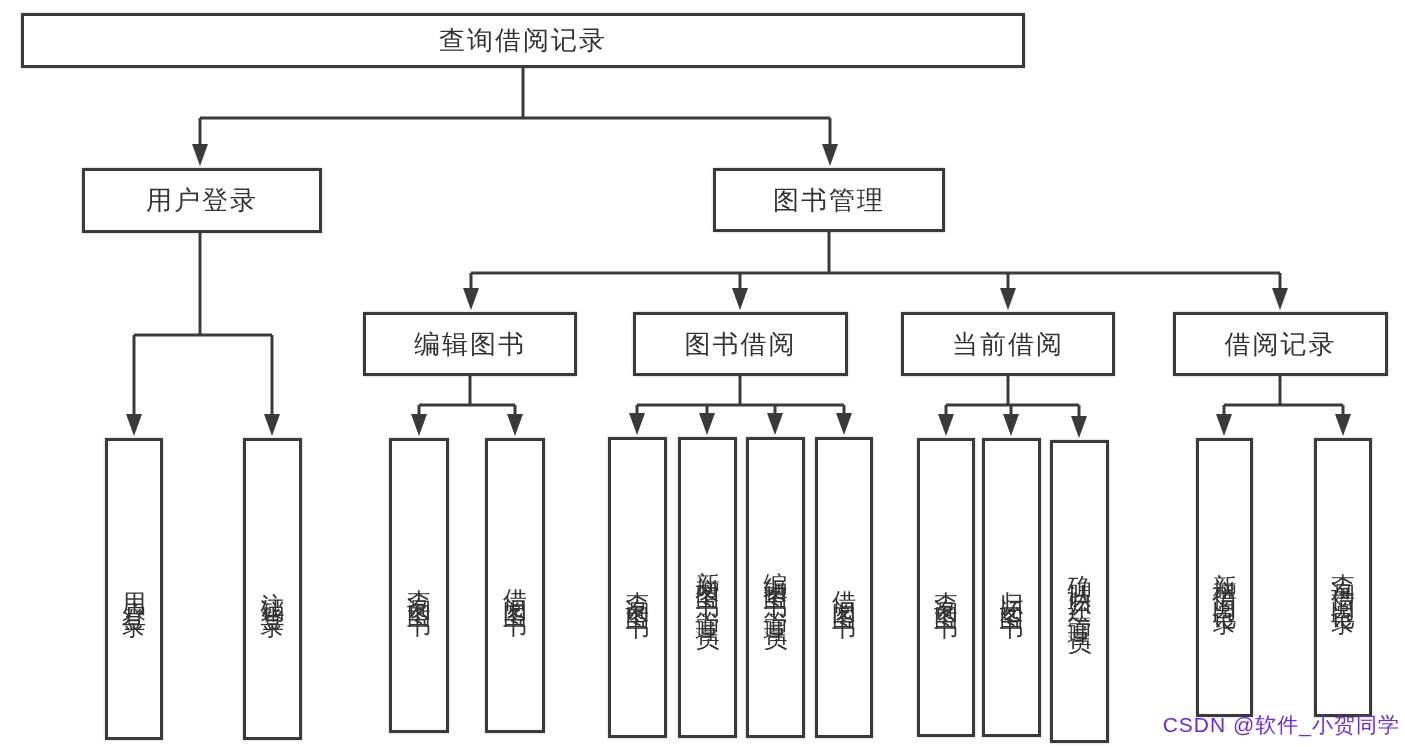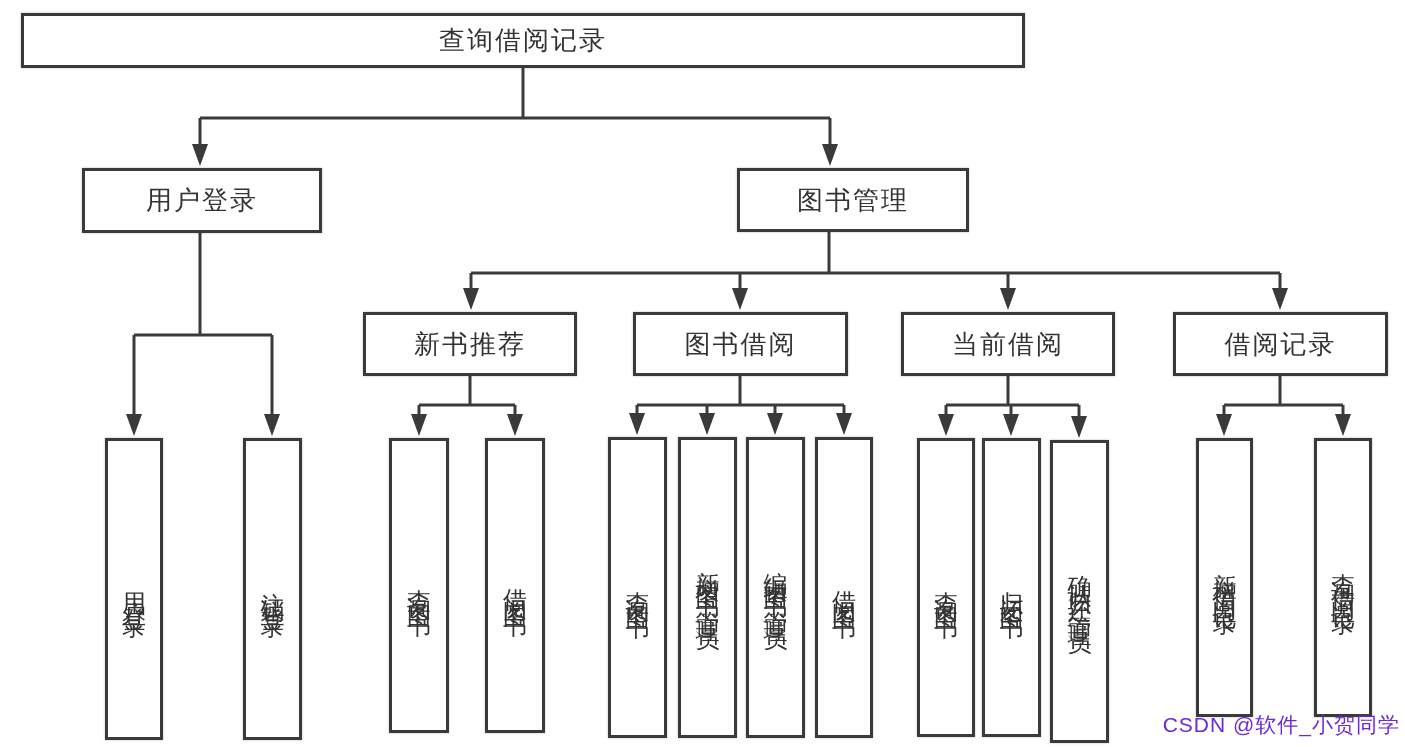--- a/index.html
+++ b/index.html
@@ -120,26 +120,26 @@
     </g>
   </svg>
 
   <div class="node hbox" style="left:21px; top:13px; width:1004px; height:55px;">
     <span>查询借阅记录</span>
   </div>
 
   <div class="node hbox" style="left:82px; top:168px; width:240px; height:65px;">
     <span>用户登录</span>
   </div>
-  <div class="node hbox" style="left:713px; top:168px; width:232px; height:64px;margin-left:24px;">
+  <div class="node hbox" style="left:713px; top:168px; width:232px; height:64px;">
     <span>图书管理</span>
   </div>
 
   <div class="node hbox" style="left:363px; top:312px; width:214px; height:64px;">
-    <span>新书推荐</span>
+    <span>编辑图书</span>
   </div>
   <div class="node hbox" style="left:901px; top:312px; width:214px; height:64px;">
     <span>当前借阅</span>
   </div>
   <div class="node hbox" style="left:633px; top:312px; width:215px; height:64px;">
     <span>图书借阅</span>
   </div>
   <div class="node hbox" style="left:1173px; top:312px; width:215px; height:64px;">
     <span>借阅记录</span>
   </div>

